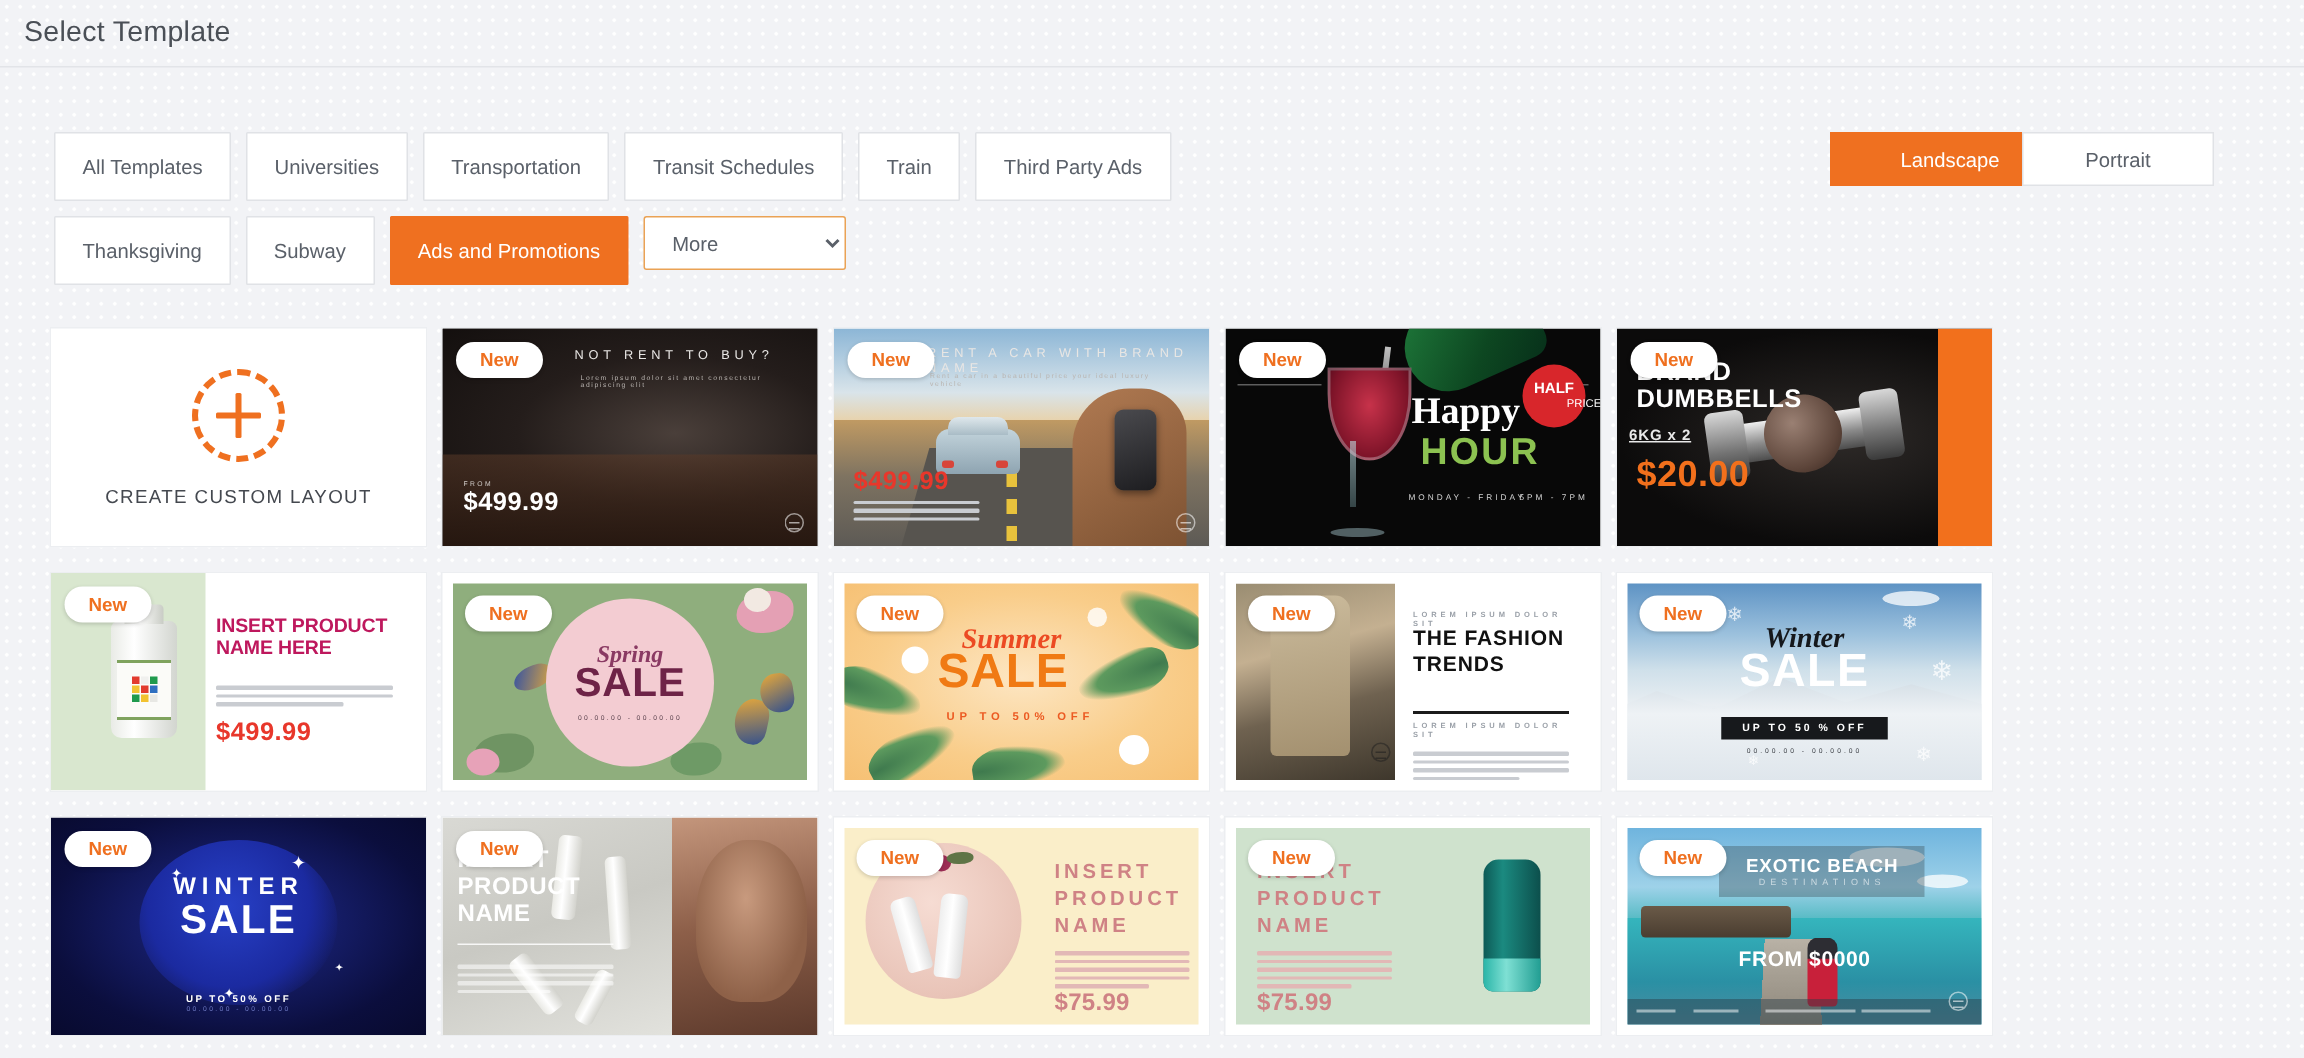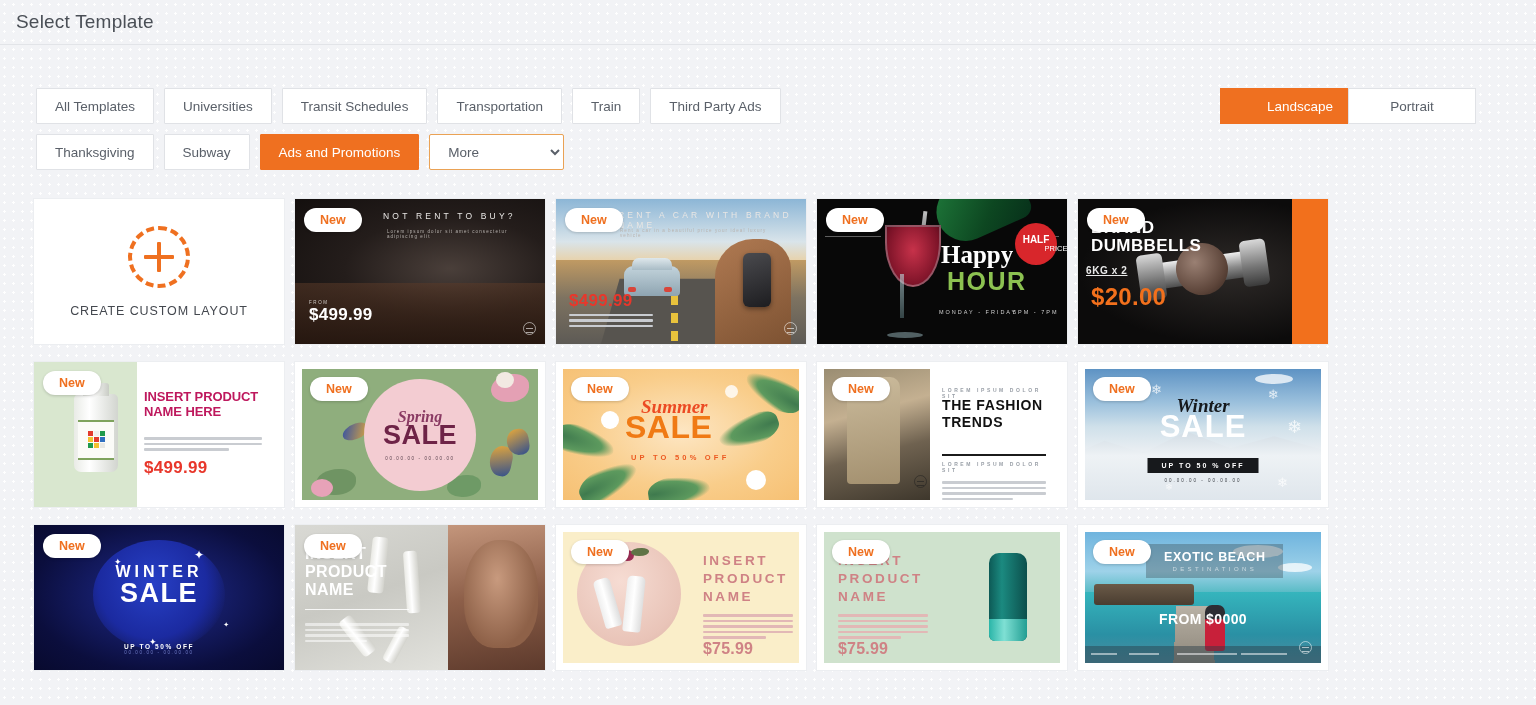--- a/index.html
+++ b/index.html
@@ -38,21 +38,21 @@
   .chip-rows { max-width: 1180px; }
   .chip-row {
     display: flex;
     gap: 10px;
     margin-bottom: 10px;
     align-items: stretch;
   }
   .chip {
     background: #fff;
     border: 1px solid #e0e2e6;
-    height: 36px;
+    height: 46px;
     padding: 16px 18px;
     display: flex;
     align-items: center;
     justify-content: center;
     font-size: 13.5px;
     color: #5a6069;
     cursor: pointer;
     white-space: nowrap;
     border-radius: 1px;
   }
@@ -421,22 +421,22 @@
 
 <div class="page-header">
   <div class="page-title">Select Template</div>
 </div>
 
 <div class="filter-bar">
   <div class="chip-rows">
     <div class="chip-row">
       <div class="chip">All Templates</div>
       <div class="chip">Universities</div>
+      <div class="chip">Transportation</div>
       <div class="chip">Transit Schedules</div>
-      <div class="chip">Transportation</div>
       <div class="chip">Train</div>
       <div class="chip">Third Party Ads</div>
     </div>
     <div class="chip-row">
       <div class="chip">Thanksgiving</div>
       <div class="chip">Subway</div>
       <div class="chip active">Ads and Promotions</div>
       <select class="more-select">
         <option>More</option>
       </select>

